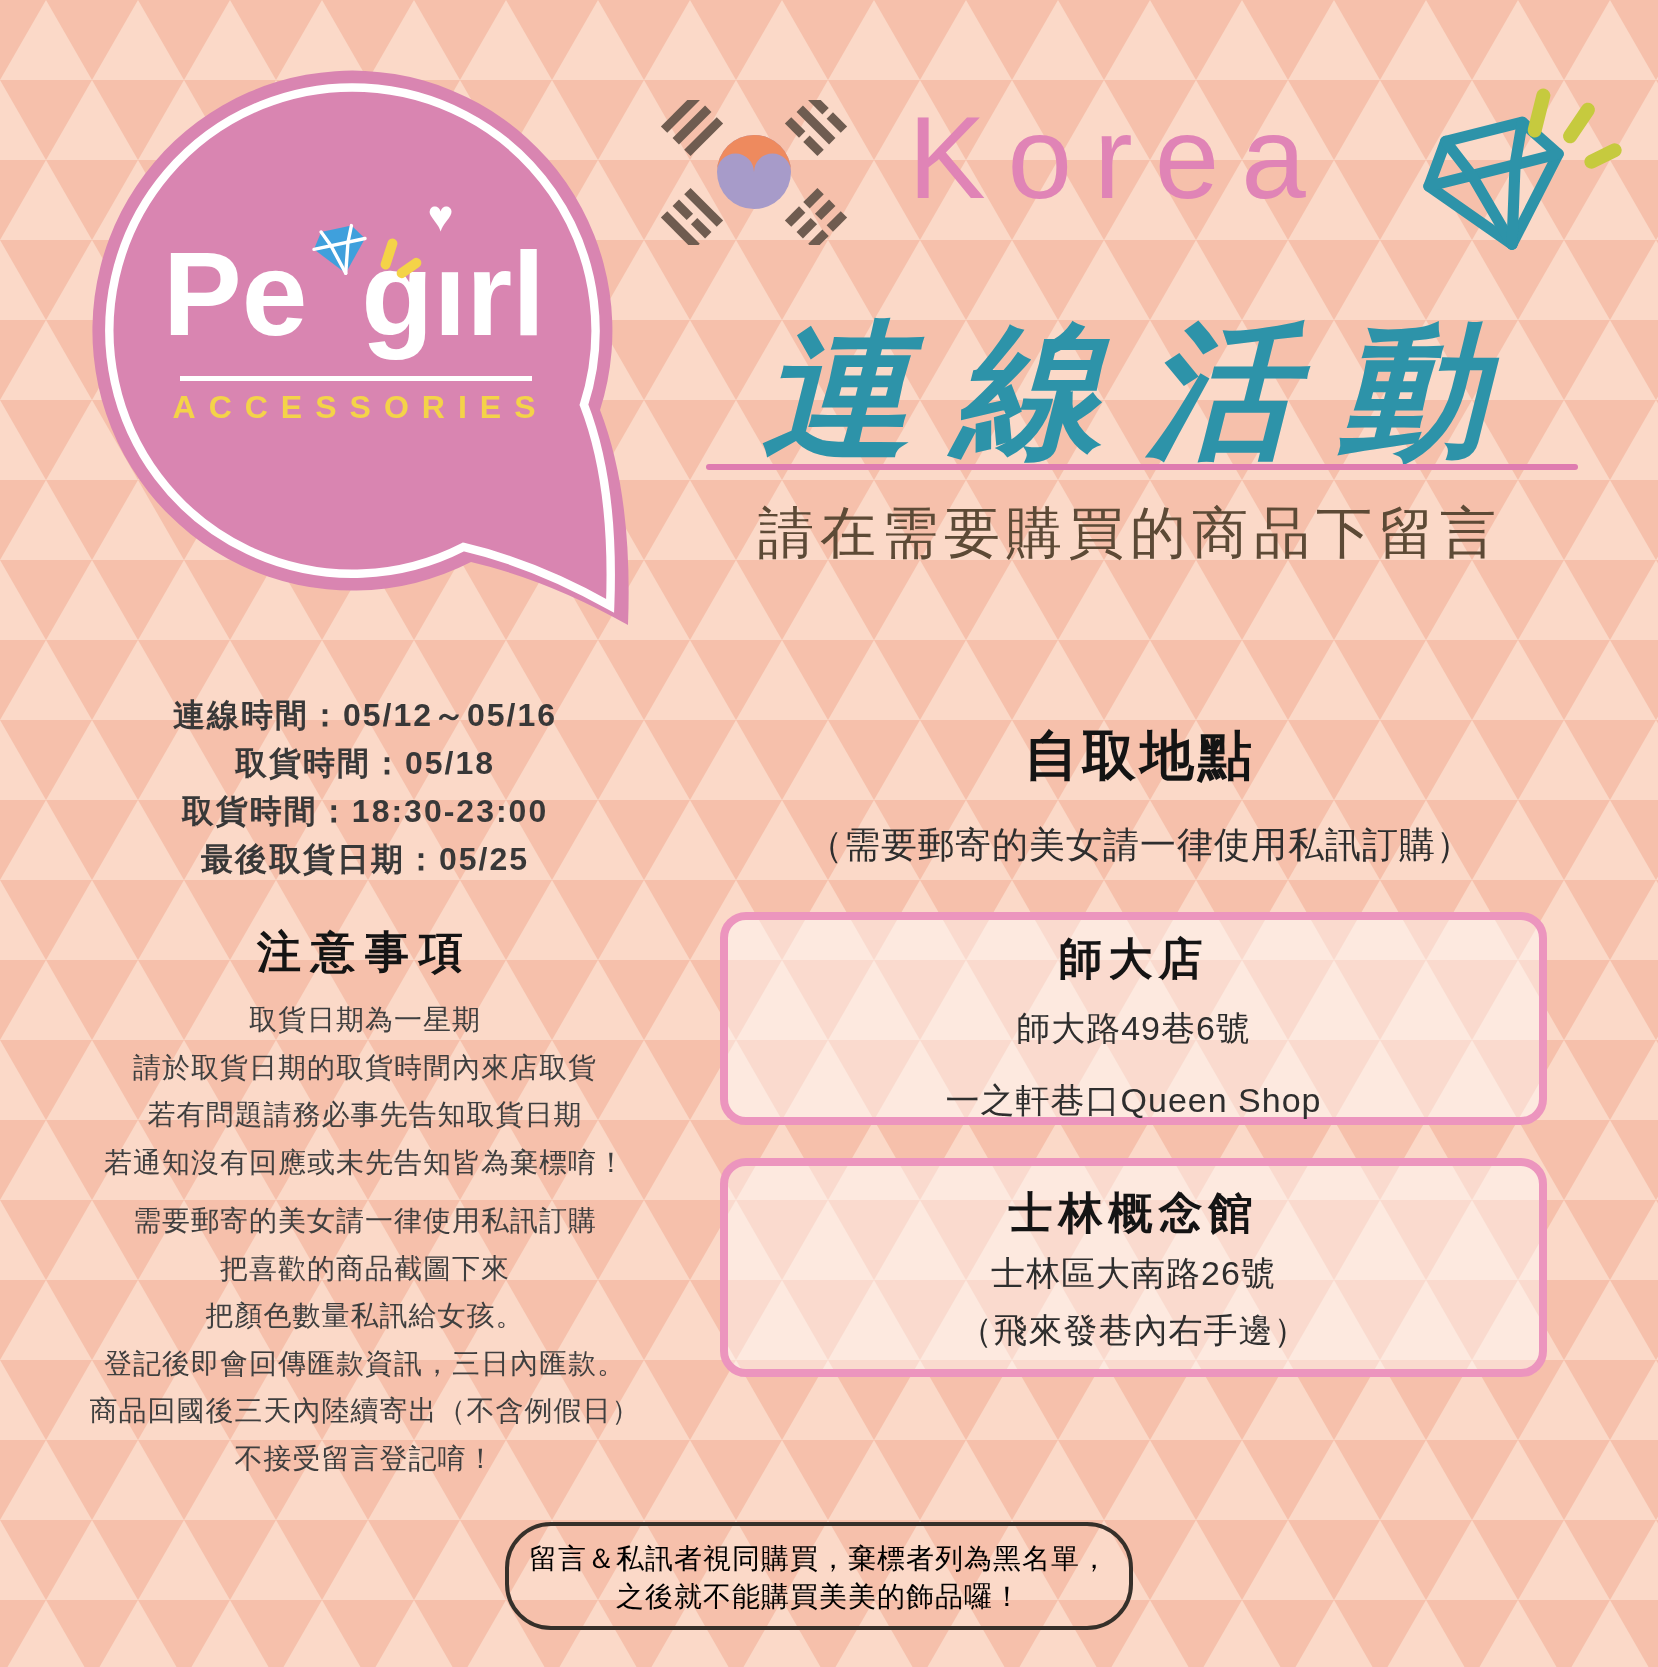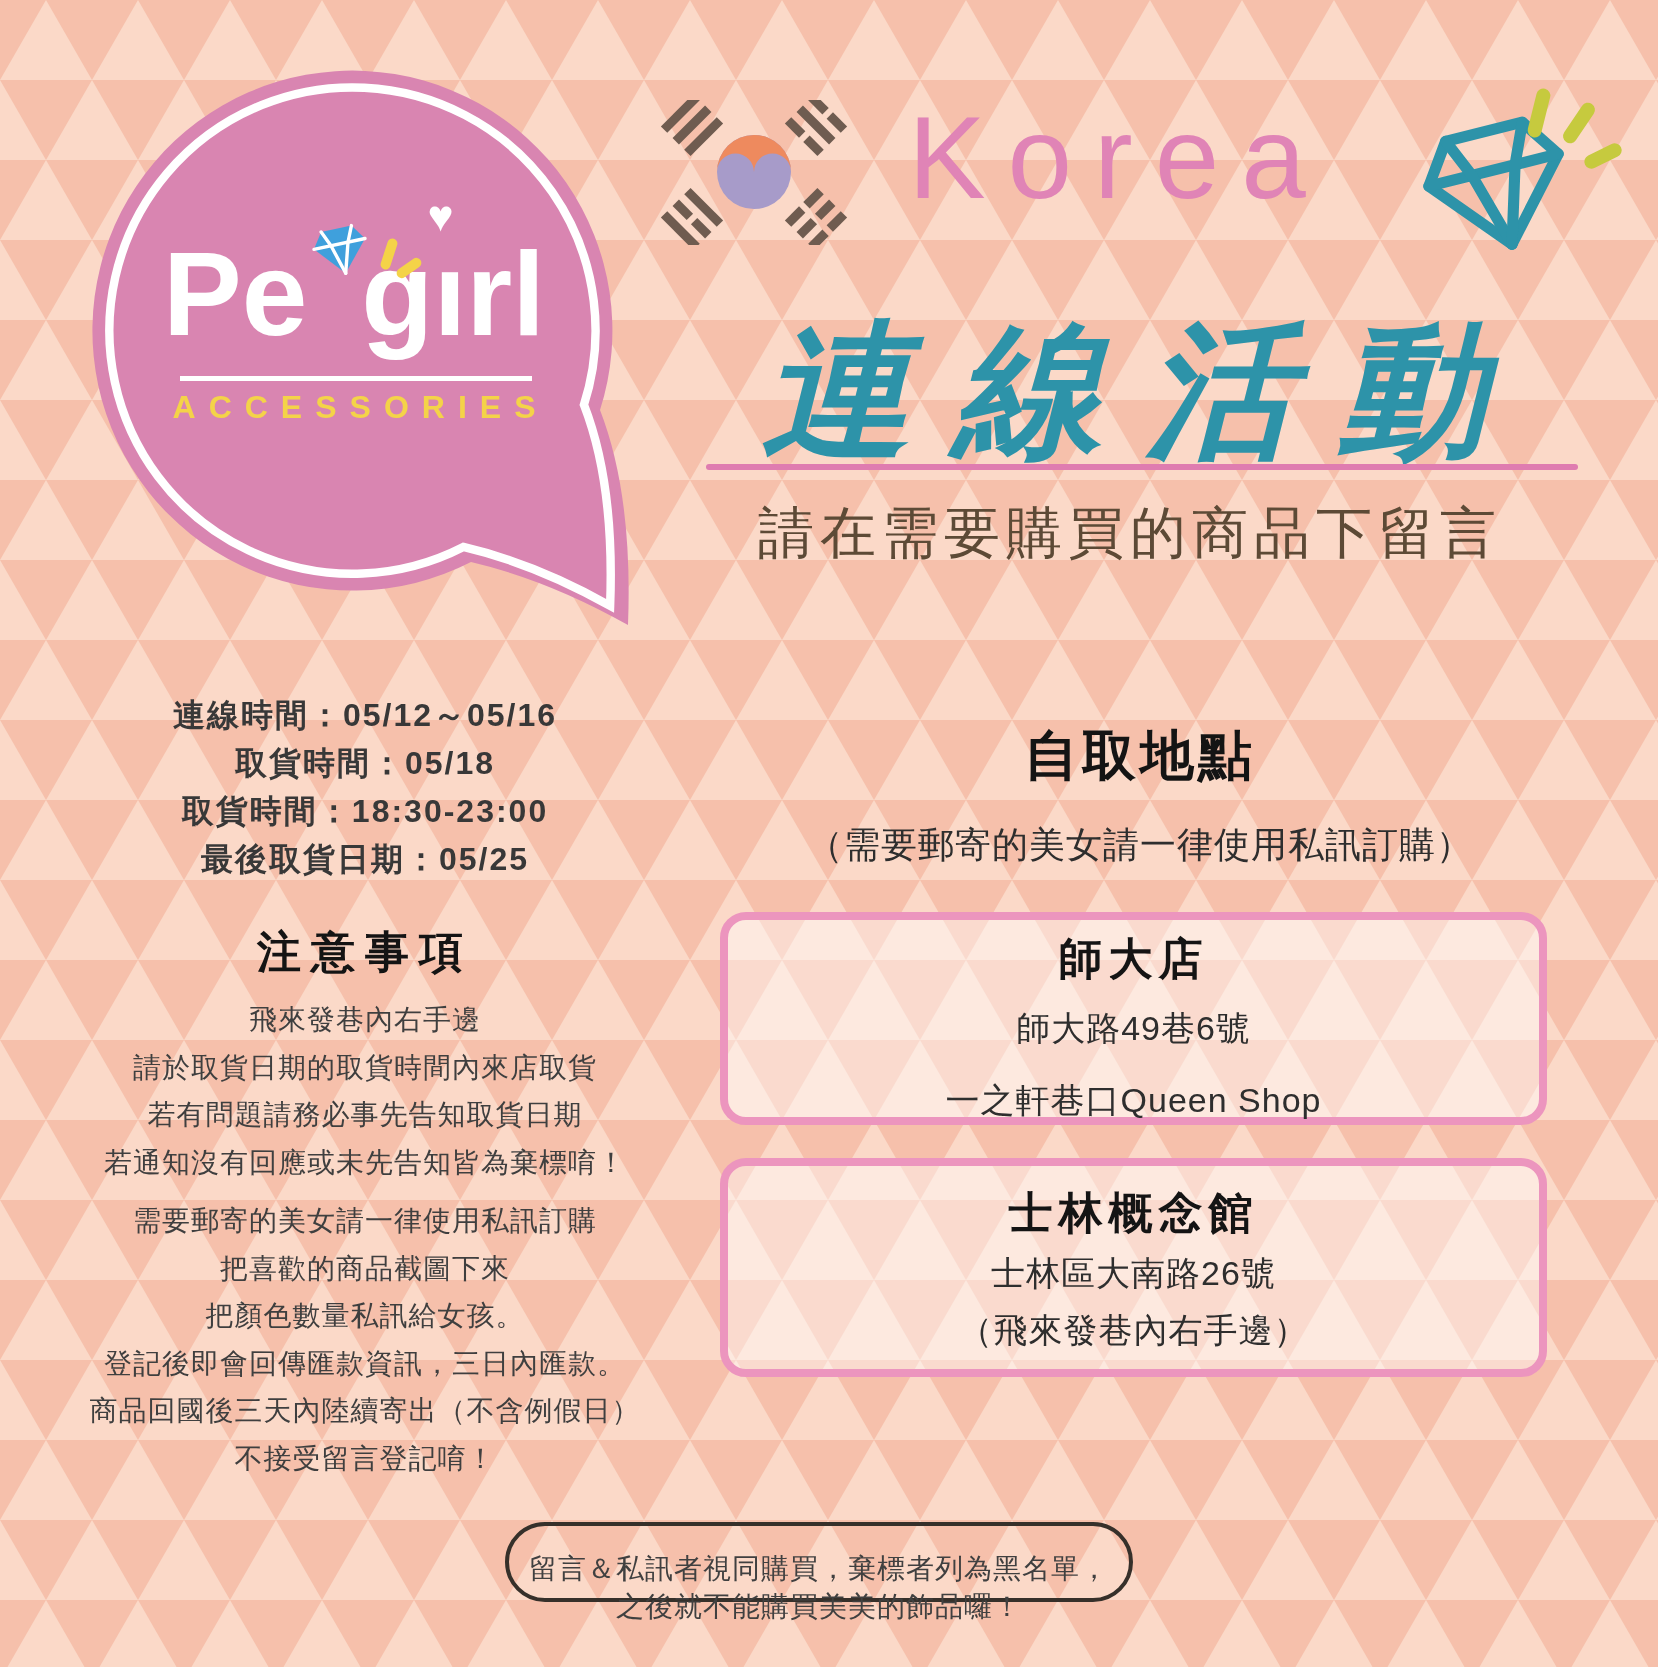--- a/index.html
+++ b/index.html
@@ -95,24 +95,24 @@
   .store-line{color:#2e2e2e;font-size:34px;line-height:40px;letter-spacing:1px;}
   .store-1 .store-name{margin-top:14px;}
   .store-1 .l1{margin-top:24px;}
   .store-1 .l2{margin-top:32px;}
   .store-2 .store-name{margin-top:22px;}
   .store-2 .l1{margin-top:15px;}
   .store-2 .l2{margin-top:17px;}
 
   
   .footer-box{
-    left:505px;top:1522px;width:628px;height:80px;box-sizing:border-box;
+    left:505px;top:1522px;width:628px;height:108px;box-sizing:border-box;
     border:4px solid #36302a;border-radius:46px;
-    text-align:center;padding-top:24px;
-    color:#404040;font-size:28px;line-height:38px;letter-spacing:1px;
+    text-align:center;padding-top:14px;
+    color:#000000;font-size:28px;line-height:38px;letter-spacing:1px;
   }
 </style>
 </head>
 <body>
 
 <div id="canvas">
 
   <svg class="abs" width="1658" height="1667" style="left:0;top:0;">
     <defs>
       <pattern id="tri" width="92" height="160" patternUnits="userSpaceOnUse">
@@ -213,21 +213,21 @@
   <div class="abs schedule">
     <div>連線時間：05/12～05/16</div>
     <div>取貨時間：05/18</div>
     <div>取貨時間：18:30-23:00</div>
     <div>最後取貨日期：05/25</div>
   </div>
 
   <div class="abs notes-title">注意事項</div>
 
   <div class="abs notes notes-p1">
-    <div>飛來發巷內右手邊</div>
+    <div>取貨日期為一星期</div>
     <div>請於取貨日期的取貨時間內來店取貨</div>
     <div>若有問題請務必事先告知取貨日期</div>
     <div>若通知沒有回應或未先告知皆為棄標唷！</div>
   </div>
 
   <div class="abs notes notes-p2">
     <div>需要郵寄的美女請一律使用私訊訂購</div>
     <div>把喜歡的商品截圖下來</div>
     <div>把顏色數量私訊給女孩。</div>
     <div>登記後即會回傳匯款資訊，三日內匯款。</div>

